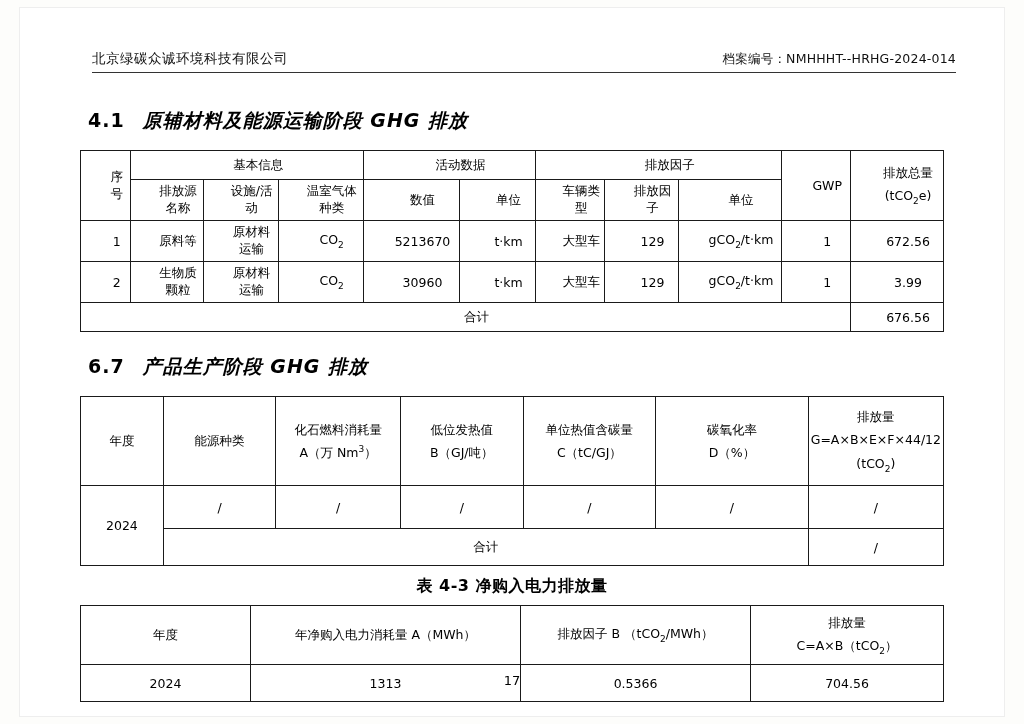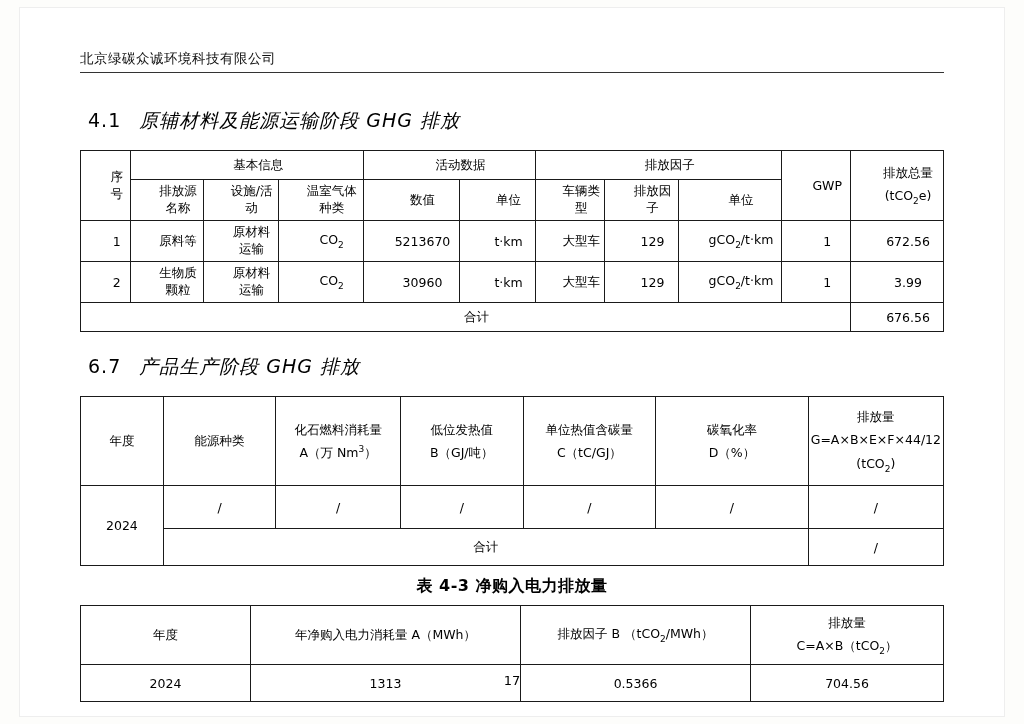--- a/index.html
+++ b/index.html
@@ -22,21 +22,21 @@
     position: absolute;
     left: 20px;
     top: 8px;
     width: 984px;
     height: 708px;
     background: #ffffff;
     box-shadow: 0 0 0 1px #eeeeee;
   }
   .header {
     position: absolute;
-    left: 60px;
+    left: 72px;
     top: 42px;
     width: 864px;
     display: flex;
     justify-content: space-between;
     align-items: flex-end;
     font-size: 13px;
     color: #111;
     padding-bottom: 4px;
     border-bottom: 1px solid #333;
   }
@@ -51,21 +51,21 @@
     letter-spacing: 0.2px;
   }
   .content {
     position: absolute;
     left: 60px;
     top: 78px;
     width: 864px;
   }
   h2.section {
     font-family: "DejaVu Sans", "Liberation Sans", sans-serif;
-    font-weight: normal;
+    font-weight: bold;
     font-style: italic;
     font-size: 19px;
     margin: 22px 0 16px 8px;
     color: #000;
     letter-spacing: 1px;
   }
   h2.section .num {
     font-style: normal;
     display: inline-block;
     margin-right: 18px;
@@ -130,20 +130,21 @@
   }
 </style>
 </head>
 <body>
 
 <div class="page">
   <div class="sheet">
 
     <div class="header">
       <div class="left">北京绿碳众诚环境科技有限公司</div>
+      <div class="right">档案编号：NMHHHT--HRHG-2024-014</div>
     </div>
 
     <div class="content">
 
       <h2 class="section">
         <span class="num">4.1</span><span>原辅材料及能源运输阶段 GHG 排放</span>
       </h2>
 
 
       <table id="tbl41">

